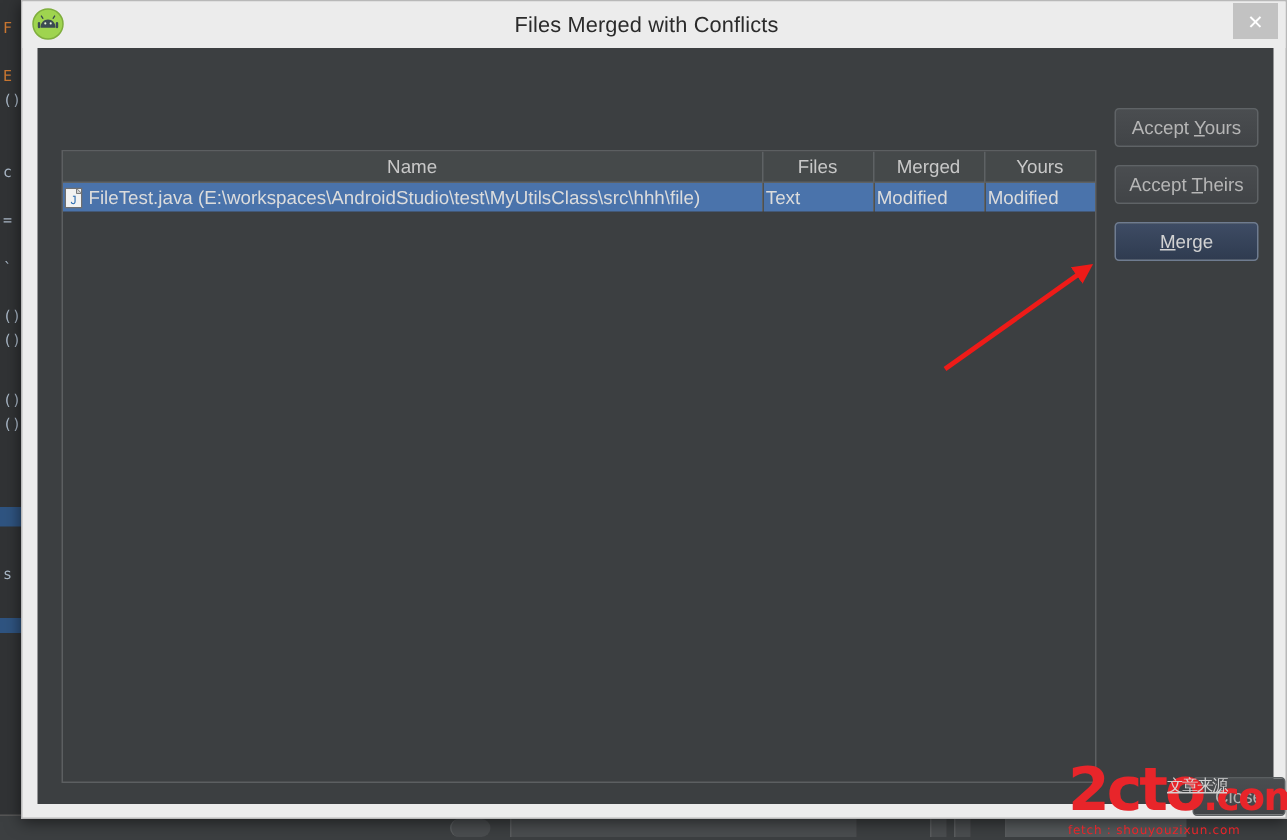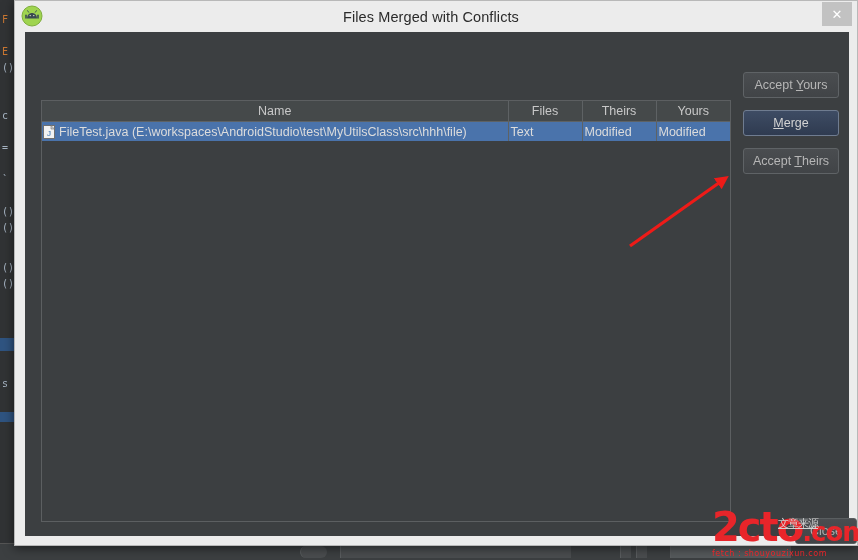--- a/index.html
+++ b/index.html
@@ -355,21 +355,21 @@
         <colgroup>
           <col class="col-name">
             <col class="col-type">
             <col class="col-yours">
             <col class="col-theirs">
         </colgroup>
         <thead>
           <tr>
             <th>Name</th>
             <th>Files</th>
-            <th>Theirs</th>
+            <th>Merged</th>
             <th>Yours</th>
           </tr>
         </thead>
         <tbody>
           <tr>
             <td class="cell-name">
               <span class="name-cell-inner">
                 <span class="file-icon">
                   <svg width="12" height="14" viewBox="0 0 12 14">
                     <rect x="0.5" y="0.5" width="11" height="13" fill="#f2f2f2" stroke="#6f6f6f"></rect>
@@ -384,23 +384,23 @@
             <td>Modified</td>
             <td>Modified</td>
           </tr>
         </tbody>
       </table>
     </div>
 
     <div id="side-buttons">
       <button class="side-btn"><span>Accept </span><u>Y</u><span>ours</span></button>
 
+      <button class="side-btn"><span>Accept </span><u>T</u><span>heirs</span></button>
+
       <button class="side-btn primary"><span></span><u>M</u><span>erge</span></button>
-
-      <button class="side-btn"><span>Accept </span><u>T</u><span>heirs</span></button>
     </div>
 
     <button id="bottom-close">Close</button>
   </div>
 </div>
 
 <svg id="annotation-arrow">
   <defs>
     <marker id="arrowhead" markerWidth="4.2" markerHeight="4.2" refX="2.0" refY="2.1" orient="auto">
       <path d="M0,0 L4.2,2.1 L0,4.2 z" fill="#ee1b18"></path>

